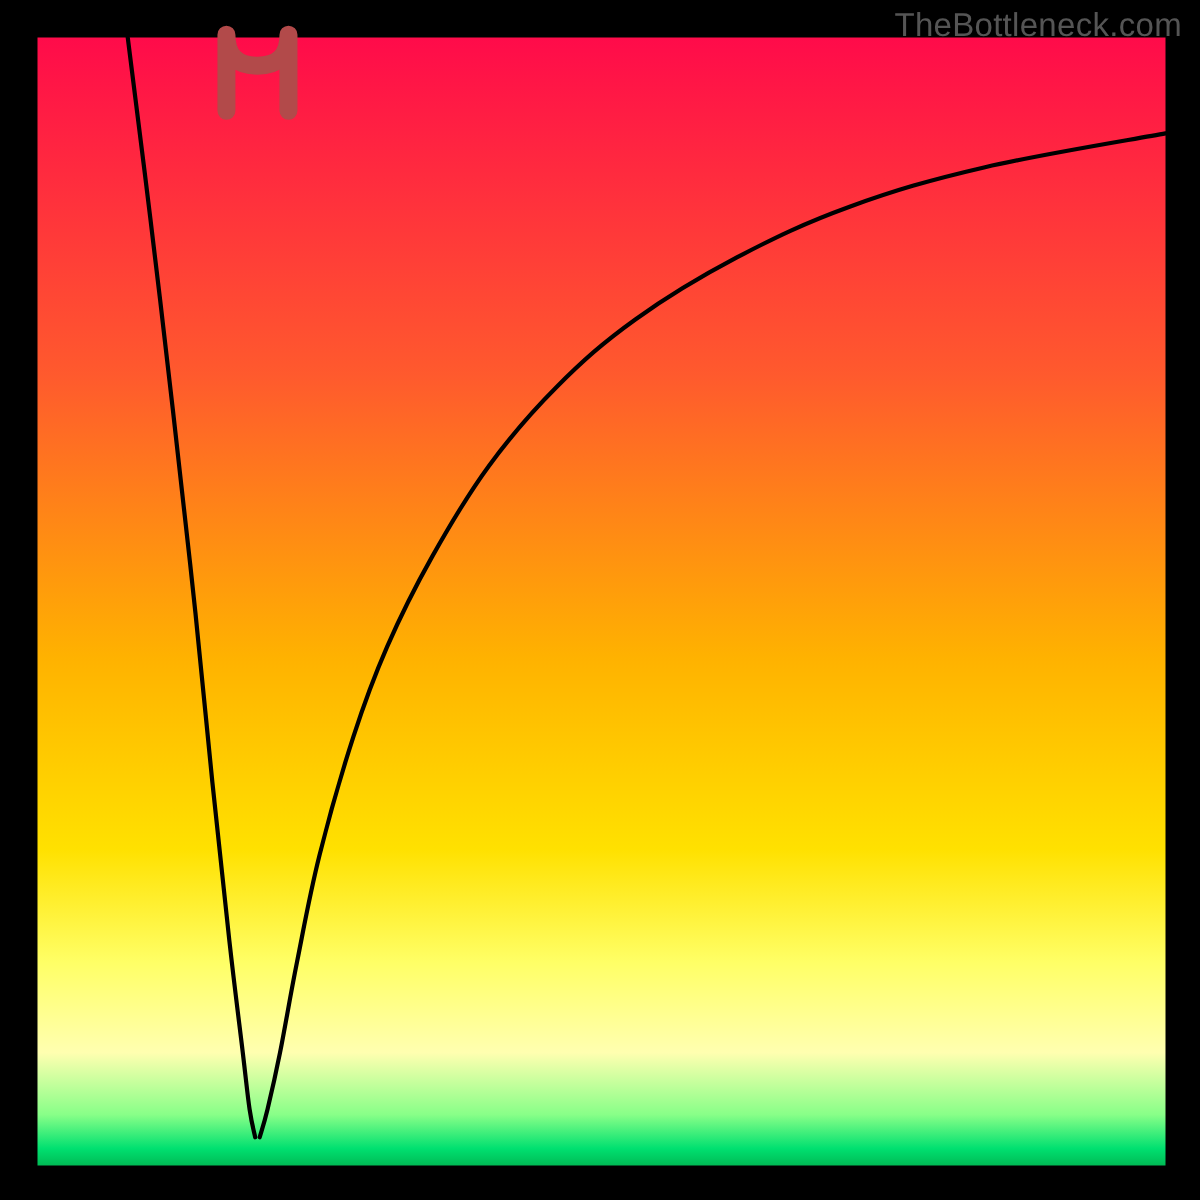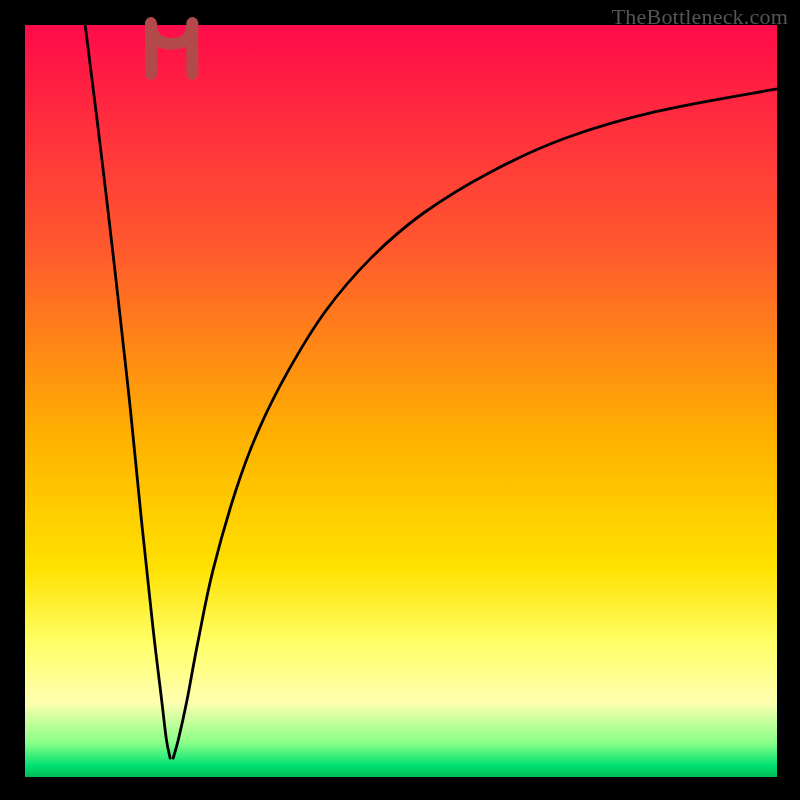--- a/index.html
+++ b/index.html
@@ -14,21 +14,21 @@
     width: 800px;
     height: 800px;
     background: #000;
     position: relative;
   }
   .watermark {
     position: absolute;
     top: 4px;
     right: 12px;
     color: #555;
-    font-family: Liberation Serif, serif;
+    font-family: Liberation Sans, sans-serif;
     font-size: 22px;
     font-weight: 500;
     letter-spacing: 0.2px;
     z-index: 10;
   }
   svg { display: block; }
 </style>
 </head>
 <body>
 

